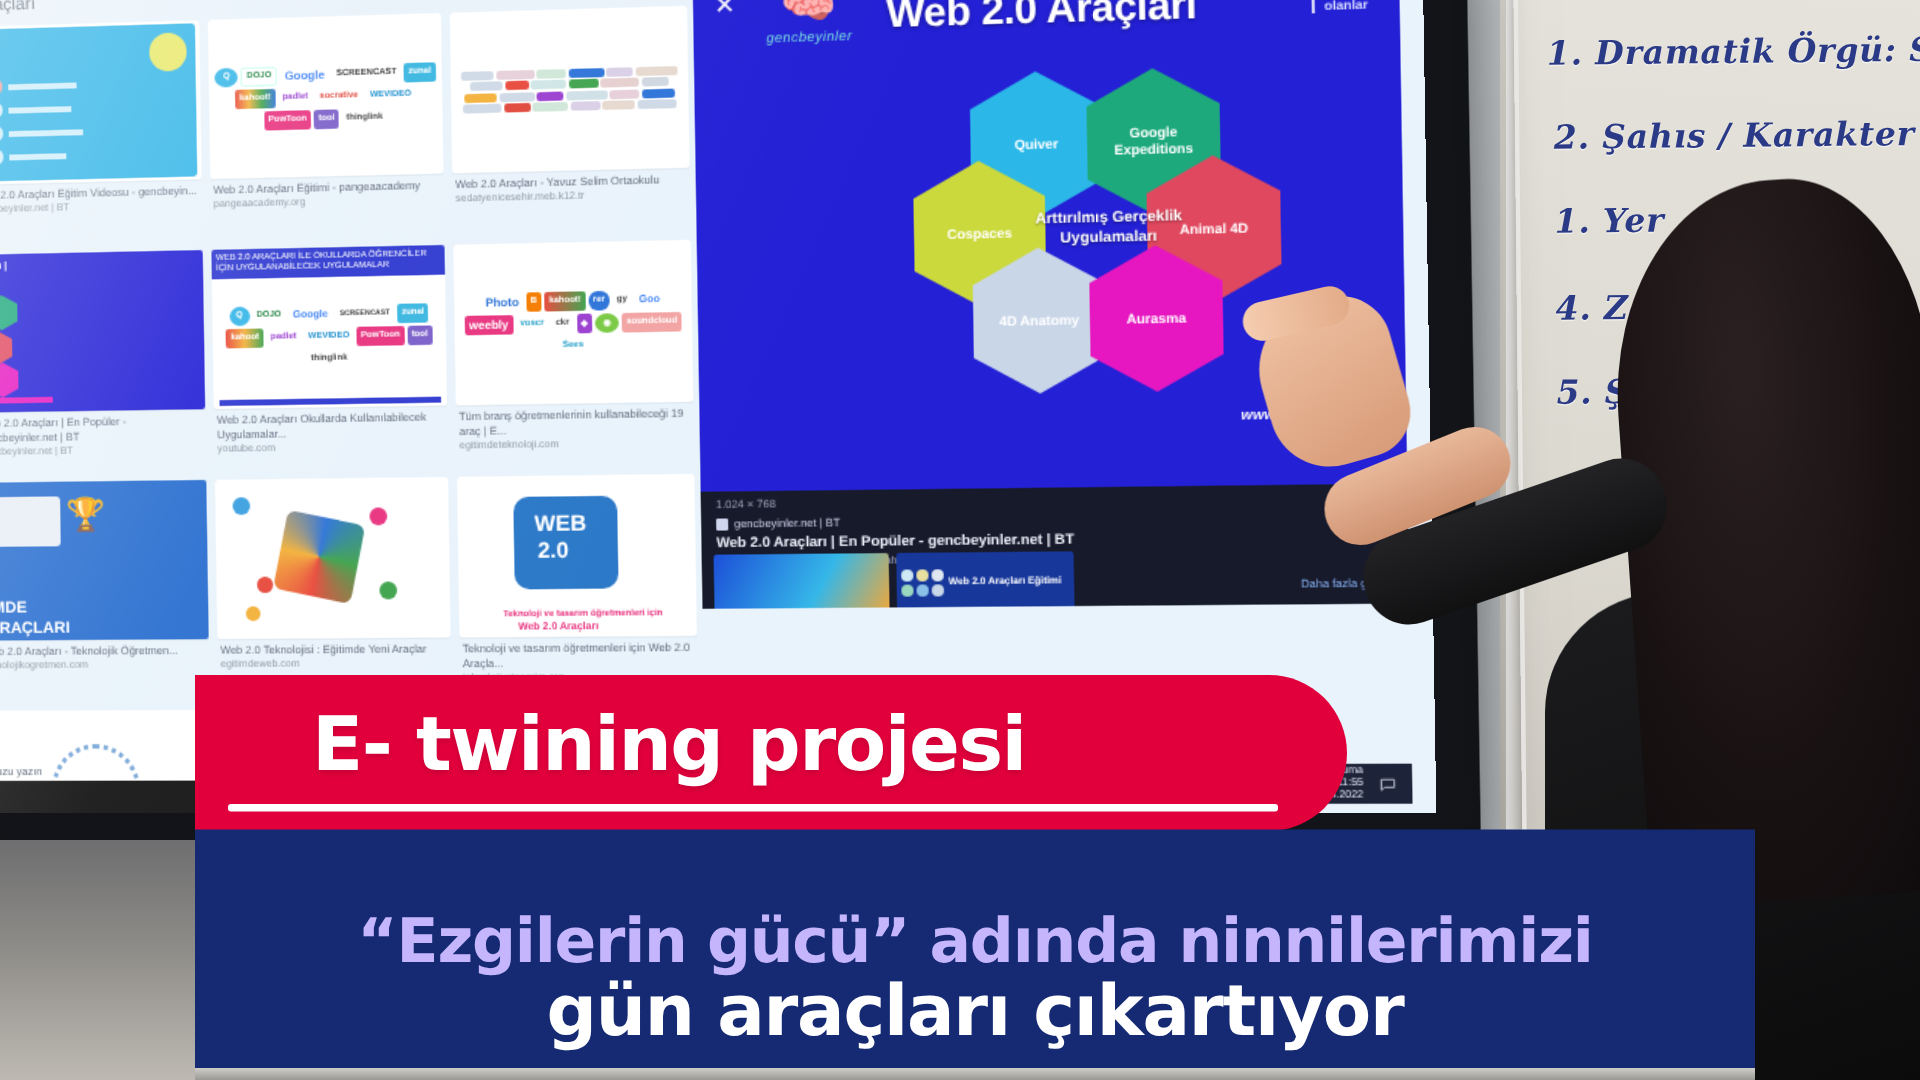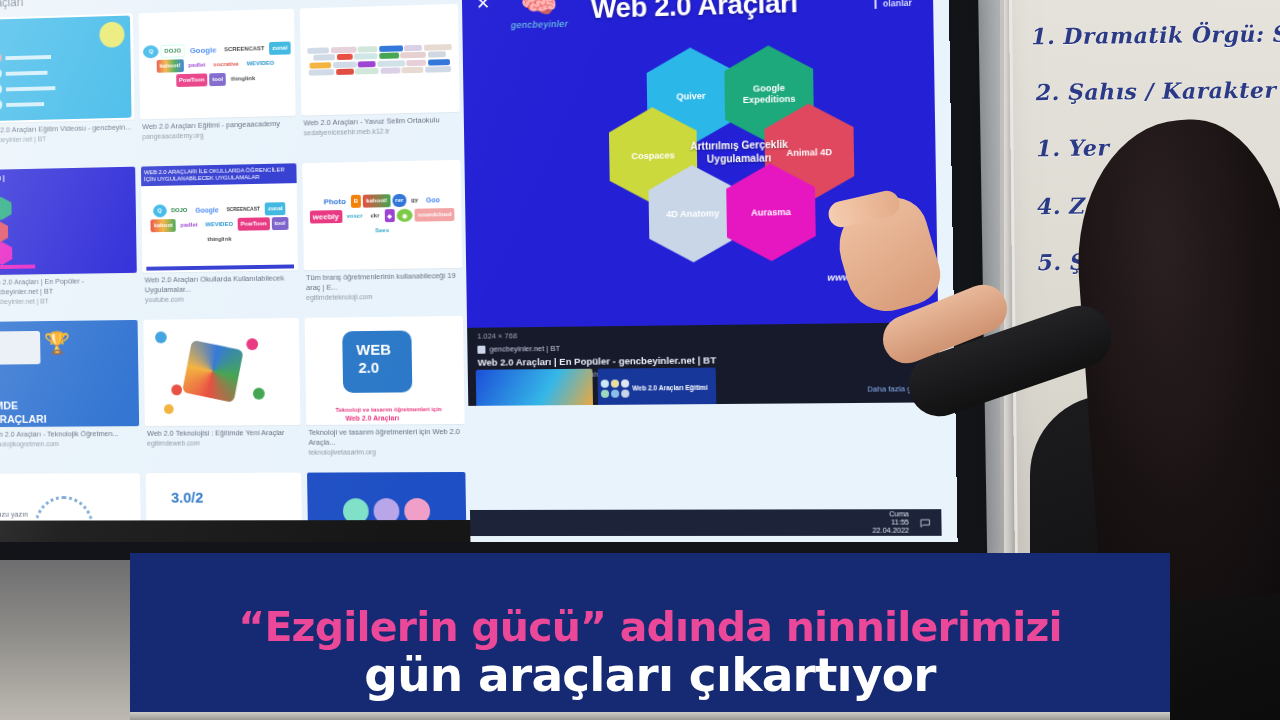--- a/index.html
+++ b/index.html
@@ -237,21 +237,21 @@
     padding-left:78px; margin-top:-12px;
     font-family:"DejaVu Sans", sans-serif;
     text-shadow:0 2px 4px rgba(0,0,0,.12);
   }
   .banner-navy {
     position:absolute; left:130px; top:553px; width:1040px; height:159px;
     background:#152a72; display:flex; flex-direction:column;
     align-items:center; justify-content:center; padding-bottom:4px;
   }
   .navy-l1 {
-    color:#ec4899; font-size:41px; font-weight:700; letter-spacing:-.8px;
+    color:#c4b5fd; font-size:41px; font-weight:700; letter-spacing:-.8px;
     font-family:"DejaVu Sans", sans-serif; white-space:nowrap;margin-top:44px;
   }
   .navy-l2 {
     color:#fff; font-size:47px; font-weight:700; letter-spacing:-.8px;
     font-family:"DejaVu Sans", sans-serif; white-space:nowrap; margin-top:-4px;
   }
   .bottom-strip {
     position:absolute; left:130px; top:712px; width:1040px; height:8px;
     background:linear-gradient(180deg,#cfcdc8,#9a9892);
   }
@@ -598,20 +598,24 @@
   <div class="tv-stand"></div>
   <div class="wall-left-dark"></div>
 
   <div class="person-body"></div>
   <div class="person-hair"></div>
   <div class="arm"></div>
   <div class="forearm"></div>
   <div class="hand"></div>
   <div class="finger"></div>
 
+  <div class="banner-red">
+    <div class="txt">E- twining projesi</div>
+    <div class="rule"></div>
+  </div>
 
   <div class="banner-navy">
     <div class="navy-l1">“Ezgilerin gücü” adında ninnilerimizi</div>
     <div class="navy-l2">gün araçları çıkartıyor</div>
   </div>
 
   <div class="bottom-strip"></div>
 
 </div>
 

